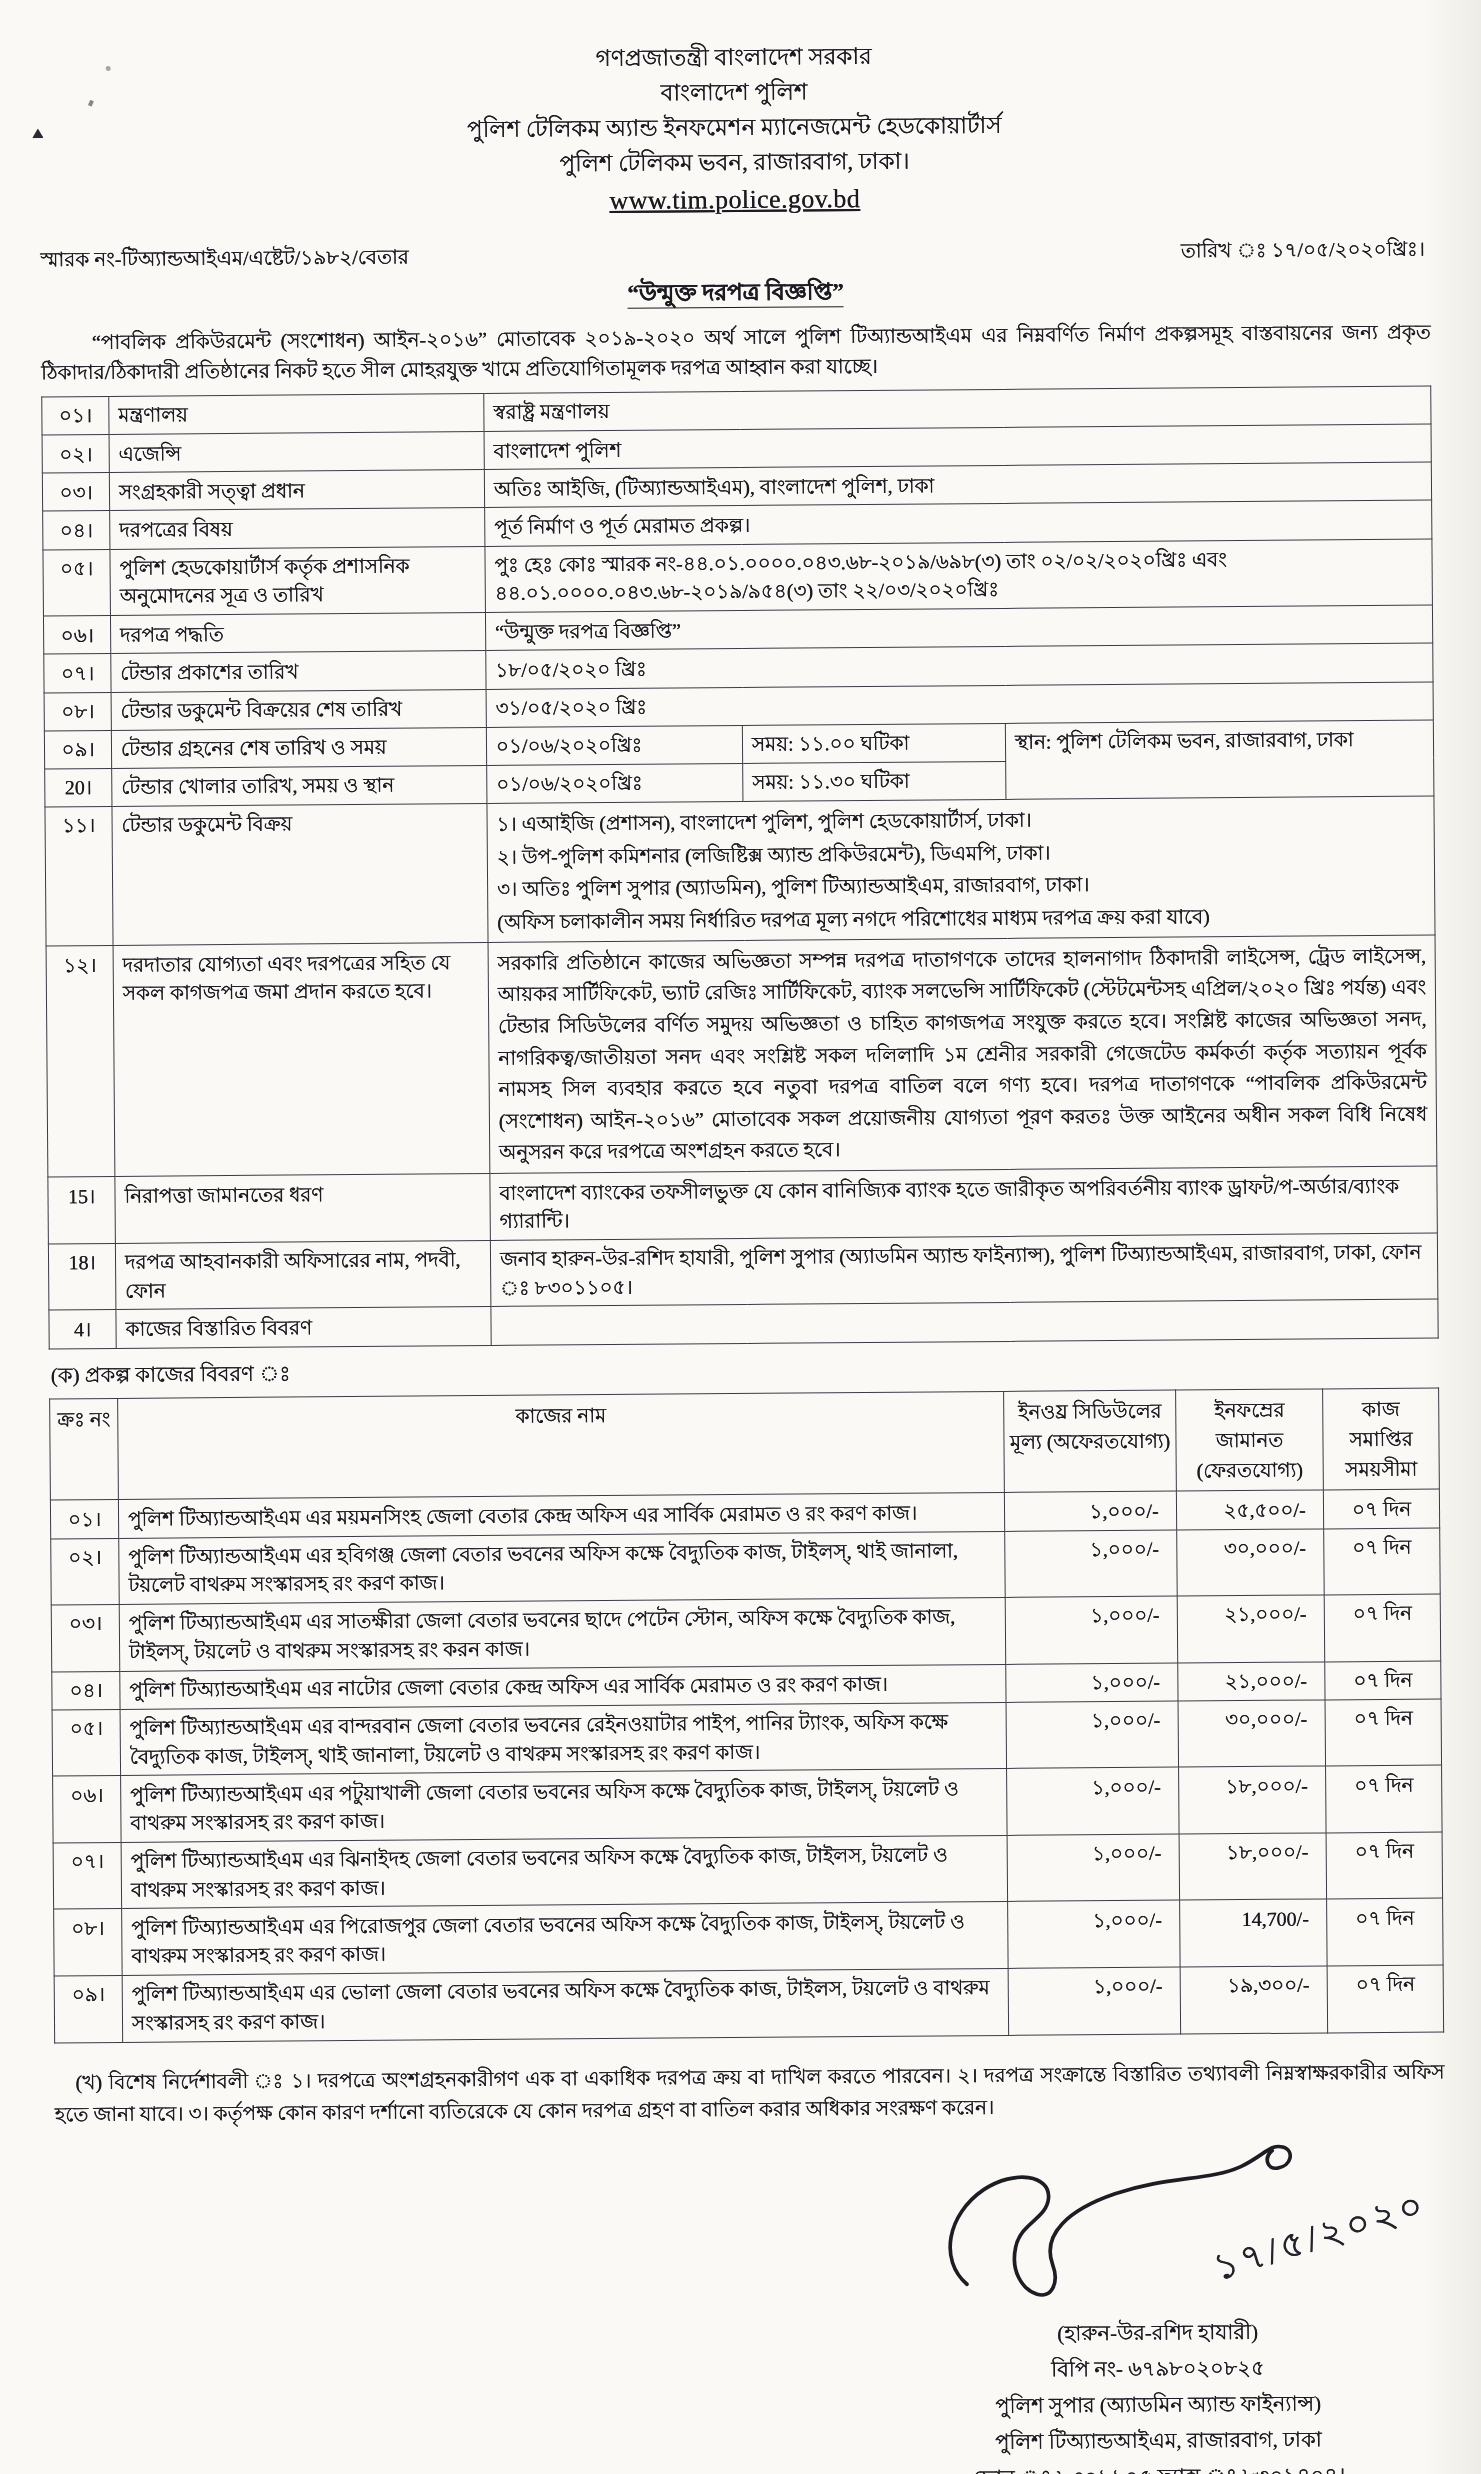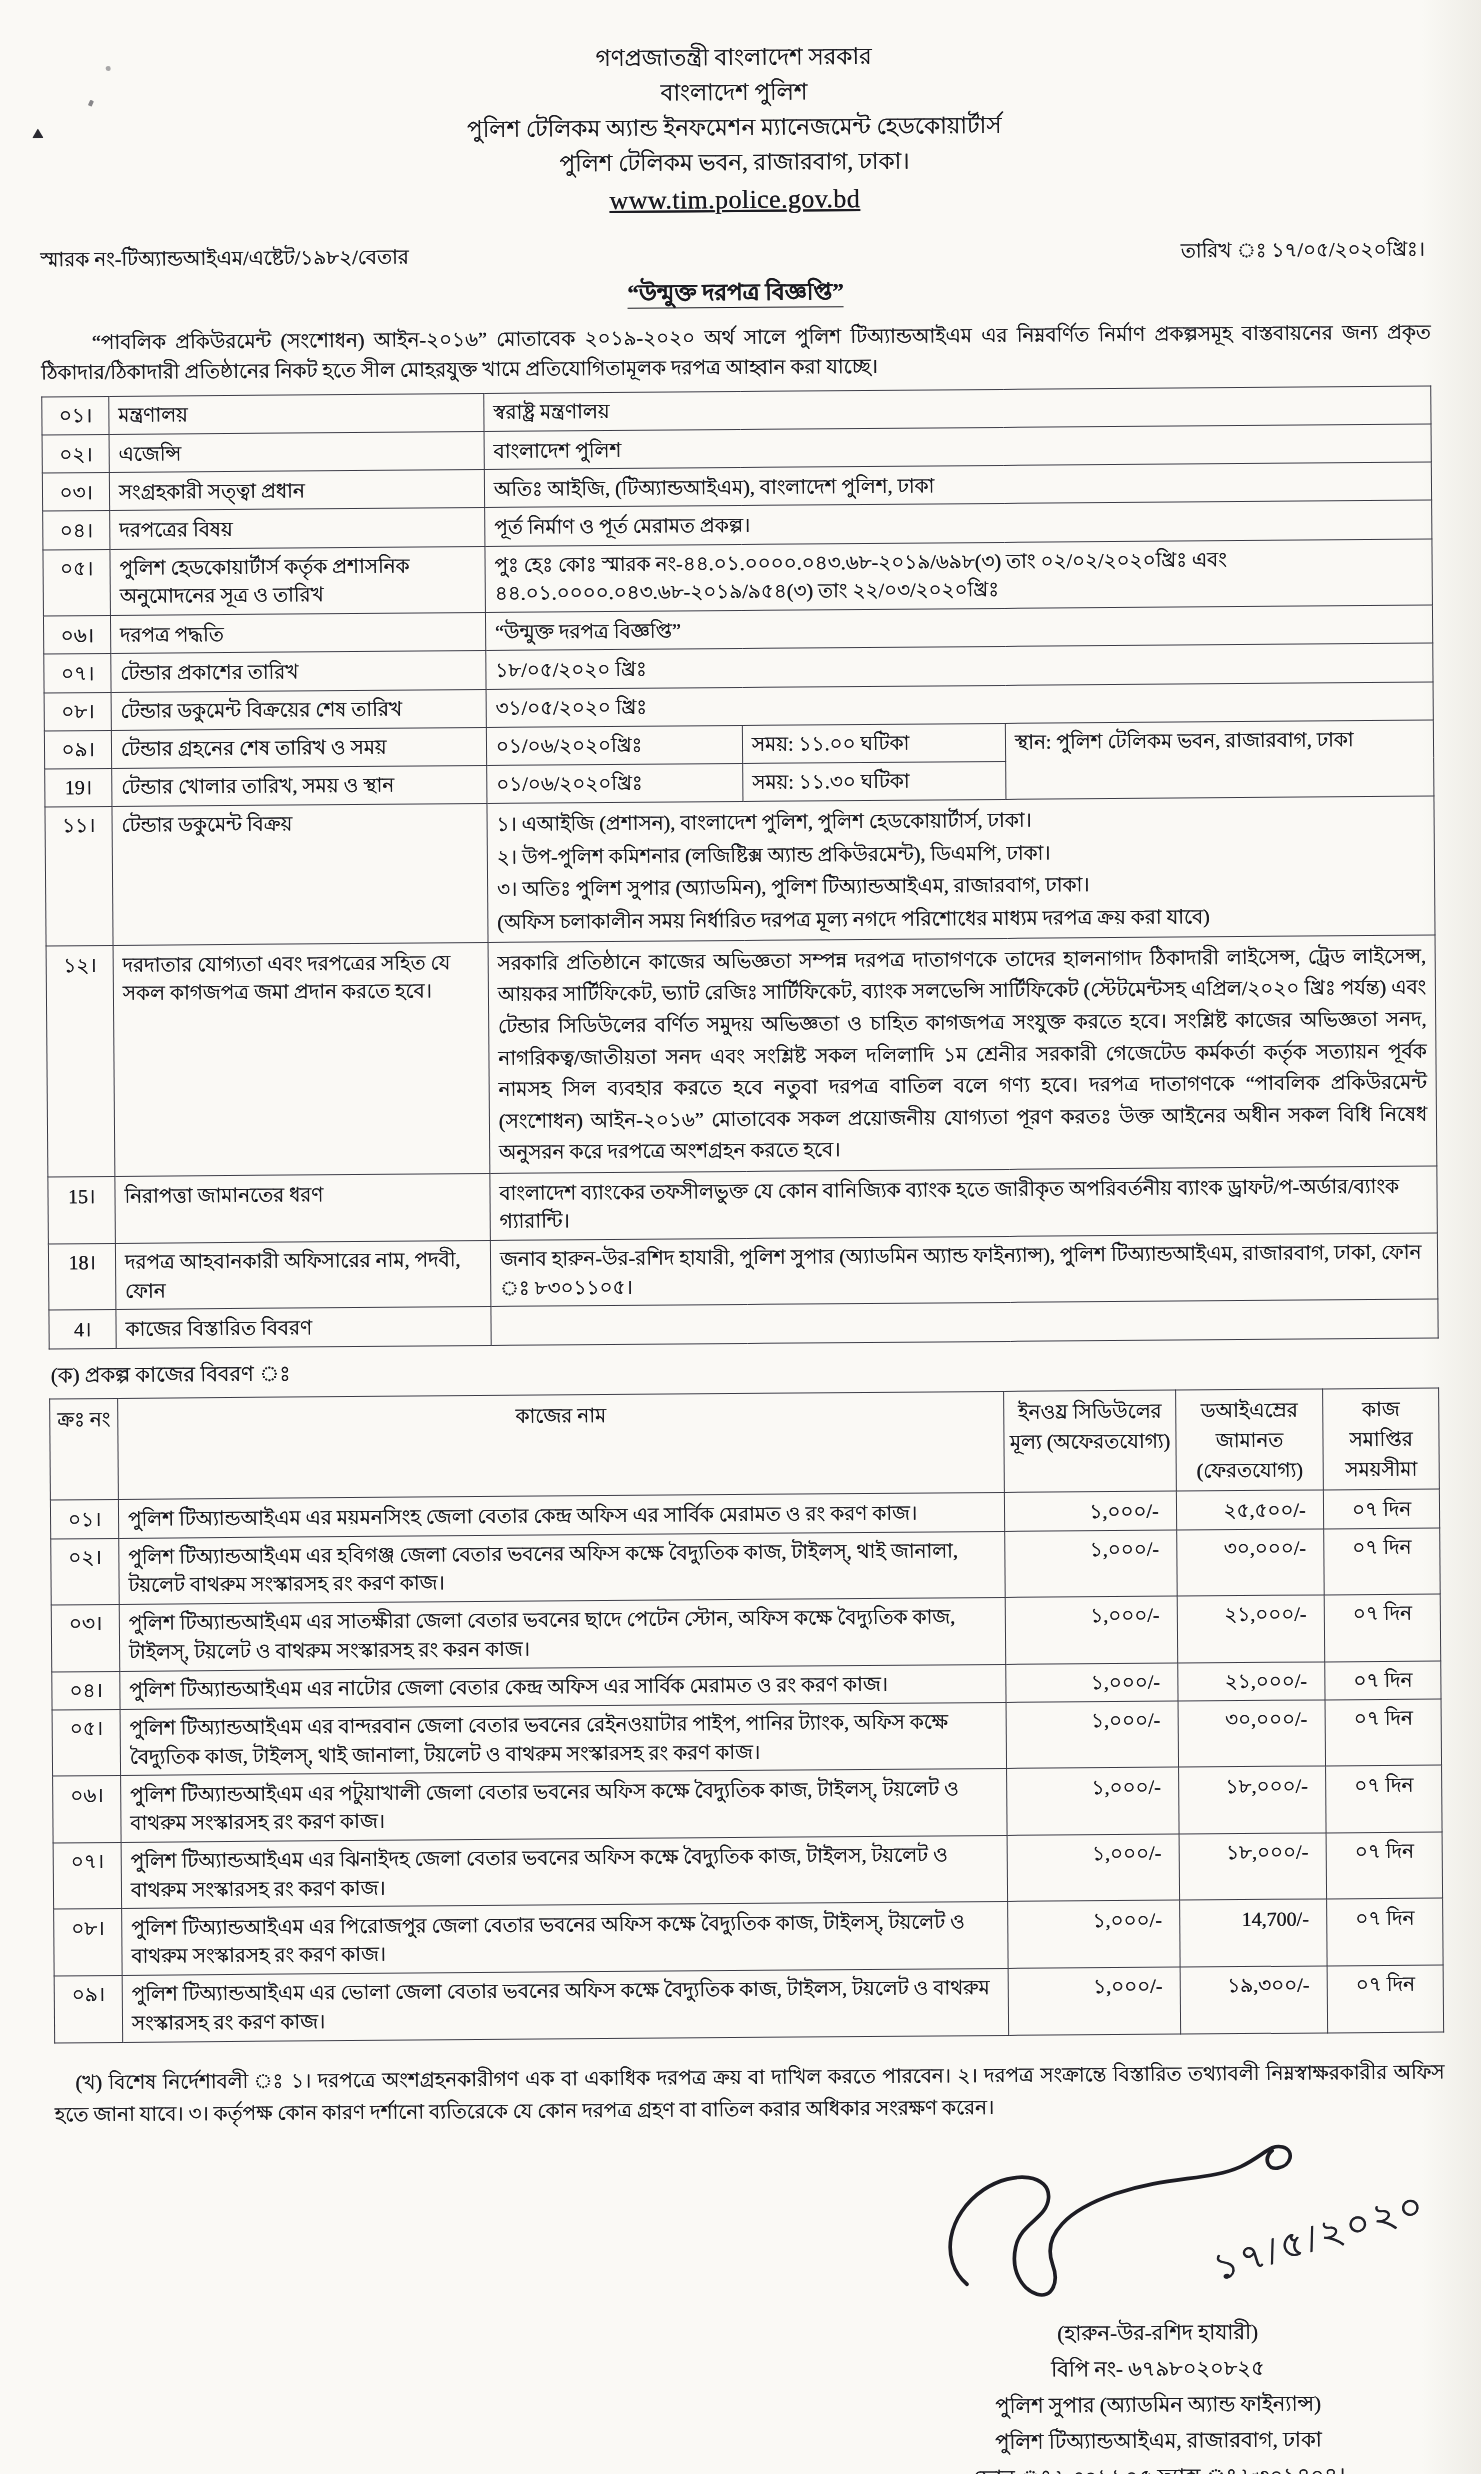--- a/index.html
+++ b/index.html
@@ -173,21 +173,21 @@
       <td colspan="3">৩১/০৫/২০২০ খ্রিঃ</td>
     </tr>
     <tr>
       <td class="sl">০৯।</td>
       <td class="lbl">টেন্ডার গ্রহনের শেষ তারিখ ও সময়</td>
       <td>০১/০৬/২০২০খ্রিঃ</td>
       <td>সময়: ১১.০০ ঘটিকা</td>
       <td rowspan="2">স্থান: পুলিশ টেলিকম ভবন, রাজারবাগ, ঢাকা</td>
     </tr>
     <tr>
-      <td class="sl">19।</td>
+      <td class="sl">20।</td>
       <td class="lbl">টেন্ডার খোলার তারিখ, সময় ও স্থান</td>
       <td>০১/০৬/২০২০খ্রিঃ</td>
       <td>সময়: ১১.৩০ ঘটিকা</td>
     </tr>
     <tr>
       <td class="sl">১১।</td>
       <td class="lbl">টেন্ডার ডকুমেন্ট বিক্রয়</td>
       <td colspan="3" class="mlines">
         <div>১। এআইজি (প্রশাসন), বাংলাদেশ পুলিশ, পুলিশ হেডকোয়ার্টার্স, ঢাকা।</div>
         <div>২। উপ-পুলিশ কমিশনার (লজিষ্টিক্স অ্যান্ড প্রকিউরমেন্ট), ডিএমপি, ঢাকা।</div>
@@ -226,21 +226,21 @@
         <col>
         <col style="width:172px">
         <col style="width:147px">
         <col style="width:116px">
       </colgroup>
     <tbody>
         <tr>
       <th>ক্রঃ নং</th>
       <th>কাজের নাম</th>
       <th>ইনওয্র সিডিউলের মূল্য (অফেরতযোগ্য)</th>
-      <th>ডআইএম্রের জামানত (ফেরতযোগ্য)</th>
+      <th>ইনফম্রের জামানত (ফেরতযোগ্য)</th>
       <th>কাজ সমাপ্তির সময়সীমা</th>
     </tr>
     <tr>
       <td class="sl">০১।</td>
       <td class="name">পুলিশ টিঅ্যান্ডআইএম এর ময়মনসিংহ জেলা বেতার কেন্দ্র অফিস এর সার্বিক মেরামত ও রং করণ কাজ।</td>
       <td class="money">১,০০০/-</td>
       <td class="money">২৫,৫০০/-</td>
       <td class="days">০৭ দিন</td>
     </tr>
     <tr>

